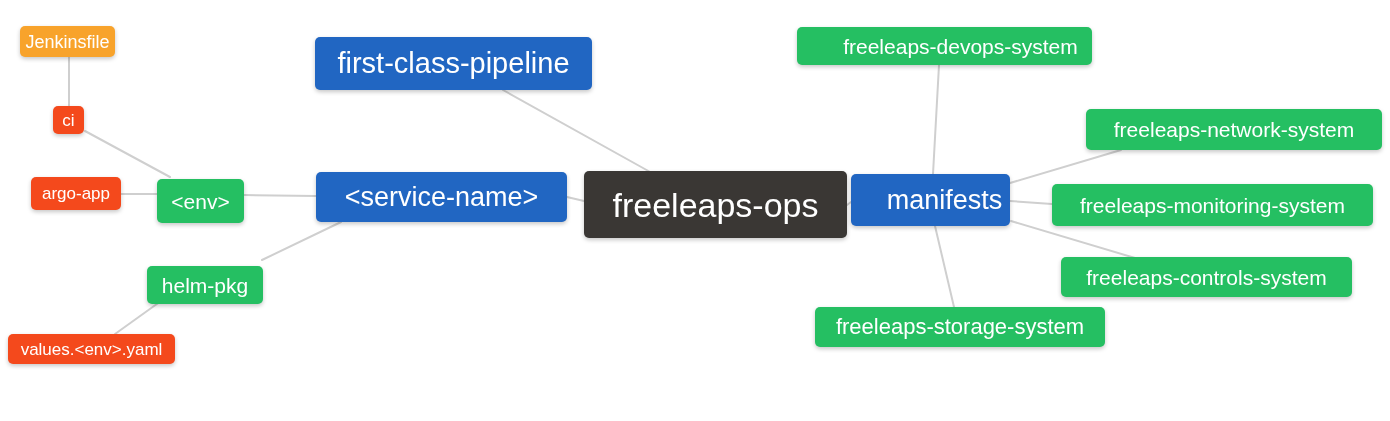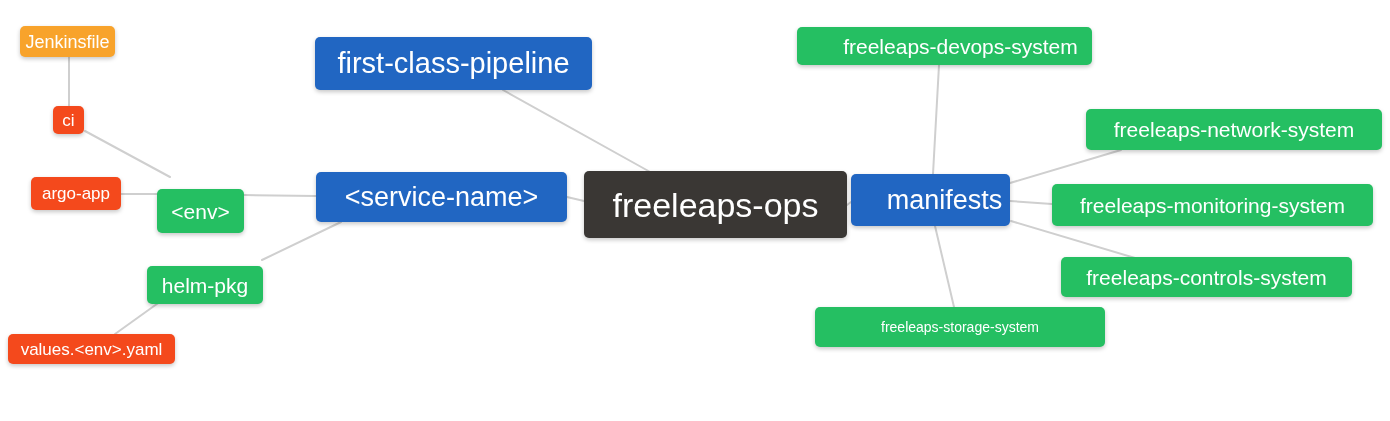--- a/index.html
+++ b/index.html
@@ -31,32 +31,32 @@
     box-shadow: 0 2px 4px rgba(0,0,0,0.22);
     white-space: nowrap;
     line-height: 1;
     cursor: default;
     box-sizing: border-box;
   }
   
   #n-jenkinsfile { left: 20px;  top: 26px;  width: 95px;  height: 31px; font-size: 18px; }
   #n-ci          { left: 53px;  top: 106px; width: 31px;  height: 28px; font-size: 17px; }
   #n-argo-app    { left: 31px;  top: 177px; width: 90px;  height: 33px; font-size: 17px; }
-  #n-env         { left: 157px; top: 189px; width: 87px;  height: 44px; font-size: 21px; }
+  #n-env         { left: 157px; top: 179px; width: 87px;  height: 44px; font-size: 21px; }
   #n-helm-pkg    { left: 147px; top: 258px; width: 116px; height: 38px; font-size: 21px; }
   #n-values      { left: 8px;   top: 334px; width: 167px; height: 30px; font-size: 17px; }
   #n-fcp         { left: 315px; top: 37px;  width: 277px; height: 53px; font-size: 29px; }
   #n-service     { left: 316px; top: 172px; width: 251px; height: 50px; font-size: 27px; }
   #n-ops         { left: 584px; top: 171px; width: 263px; height: 67px; font-size: 34px; }
   #n-manifests   { left: 851px; top: 174px; width: 159px; height: 52px; font-size: 27px; }
   #n-devops      { left: 797px; top: 27px;  width: 295px; height: 38px; font-size: 21px; padding-left: 32px; }
   #n-network     { left: 1054px;top: 109px; width: 296px; height: 41px; font-size: 21px; }
   #n-monitoring  { left: 1052px;top: 184px; width: 321px; height: 42px; font-size: 21px; }
   #n-controls    { left: 1061px;top: 257px; width: 291px; height: 40px; font-size: 21px; }
-  #n-storage     { left: 815px; top: 307px; width: 290px; height: 40px; font-size: 14px; }
+  #n-storage     { left: 815px; top: 307px; width: 290px; height: 40px; font-size: 22px; }
 </style>
 </head>
 <body>
 
 <div class="canvas">
 
   <svg class="edges" viewBox="0 0 1390 421" aria-hidden="true">
     <line x1="69" y1="57" x2="69" y2="106"></line>
     <line x1="85" y1="131" x2="170" y2="177"></line>
     <line x1="121" y1="194" x2="157" y2="194"></line>

